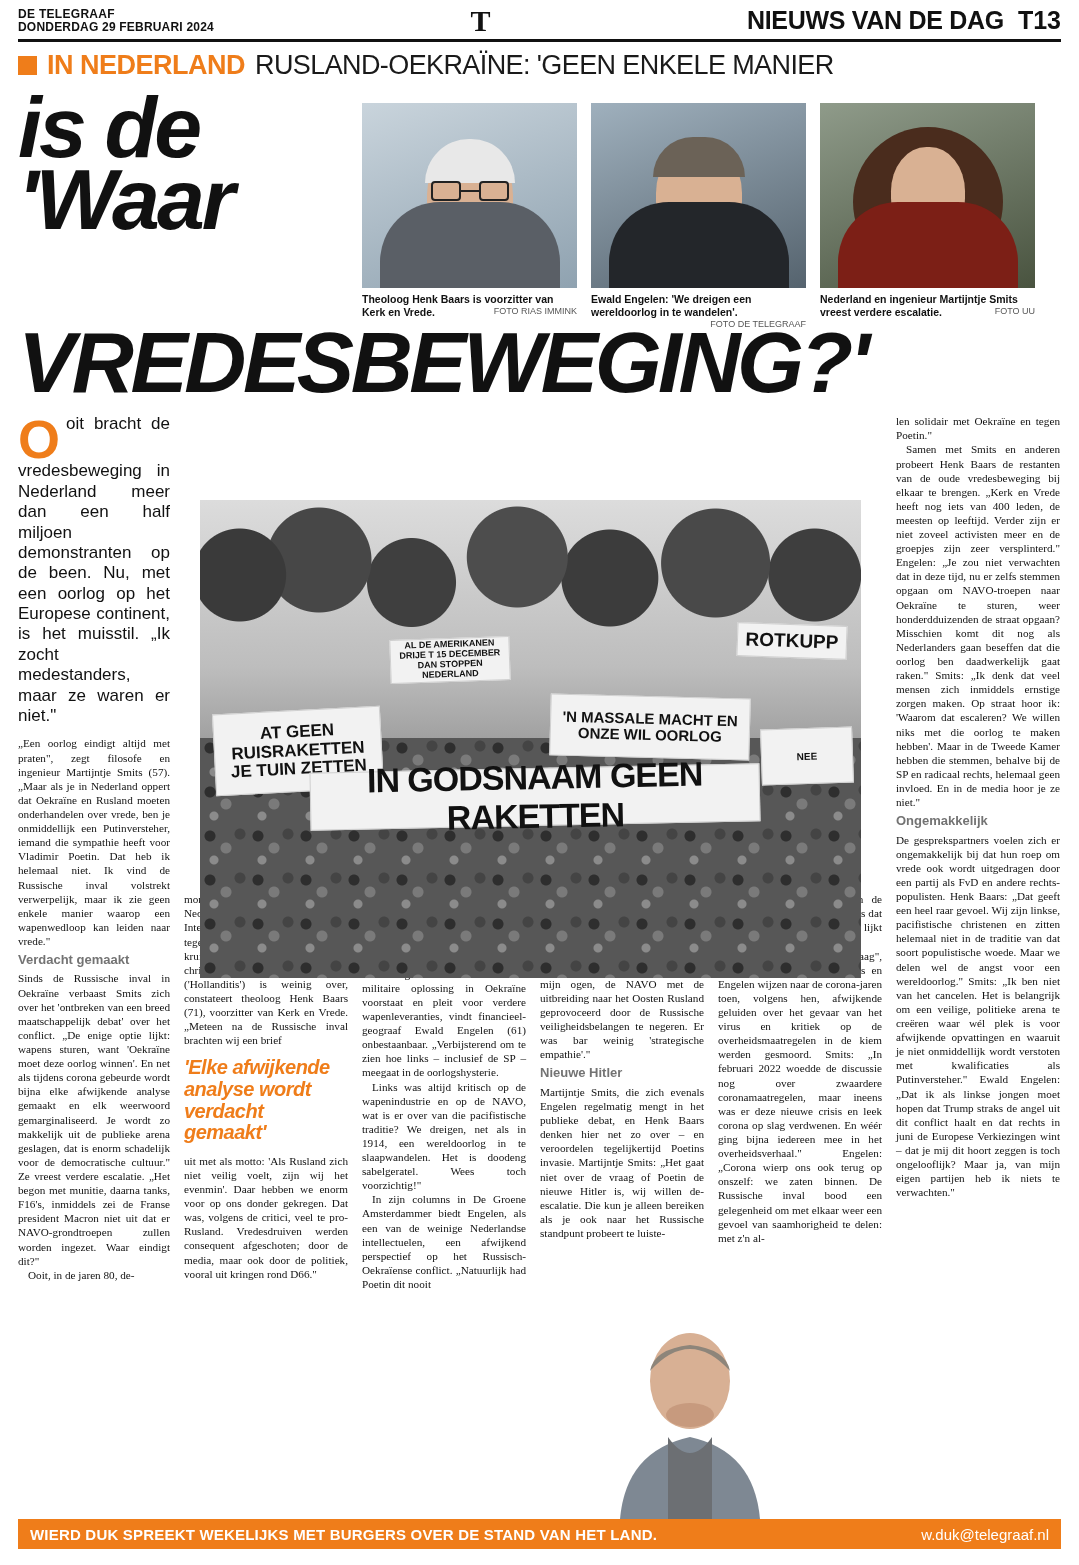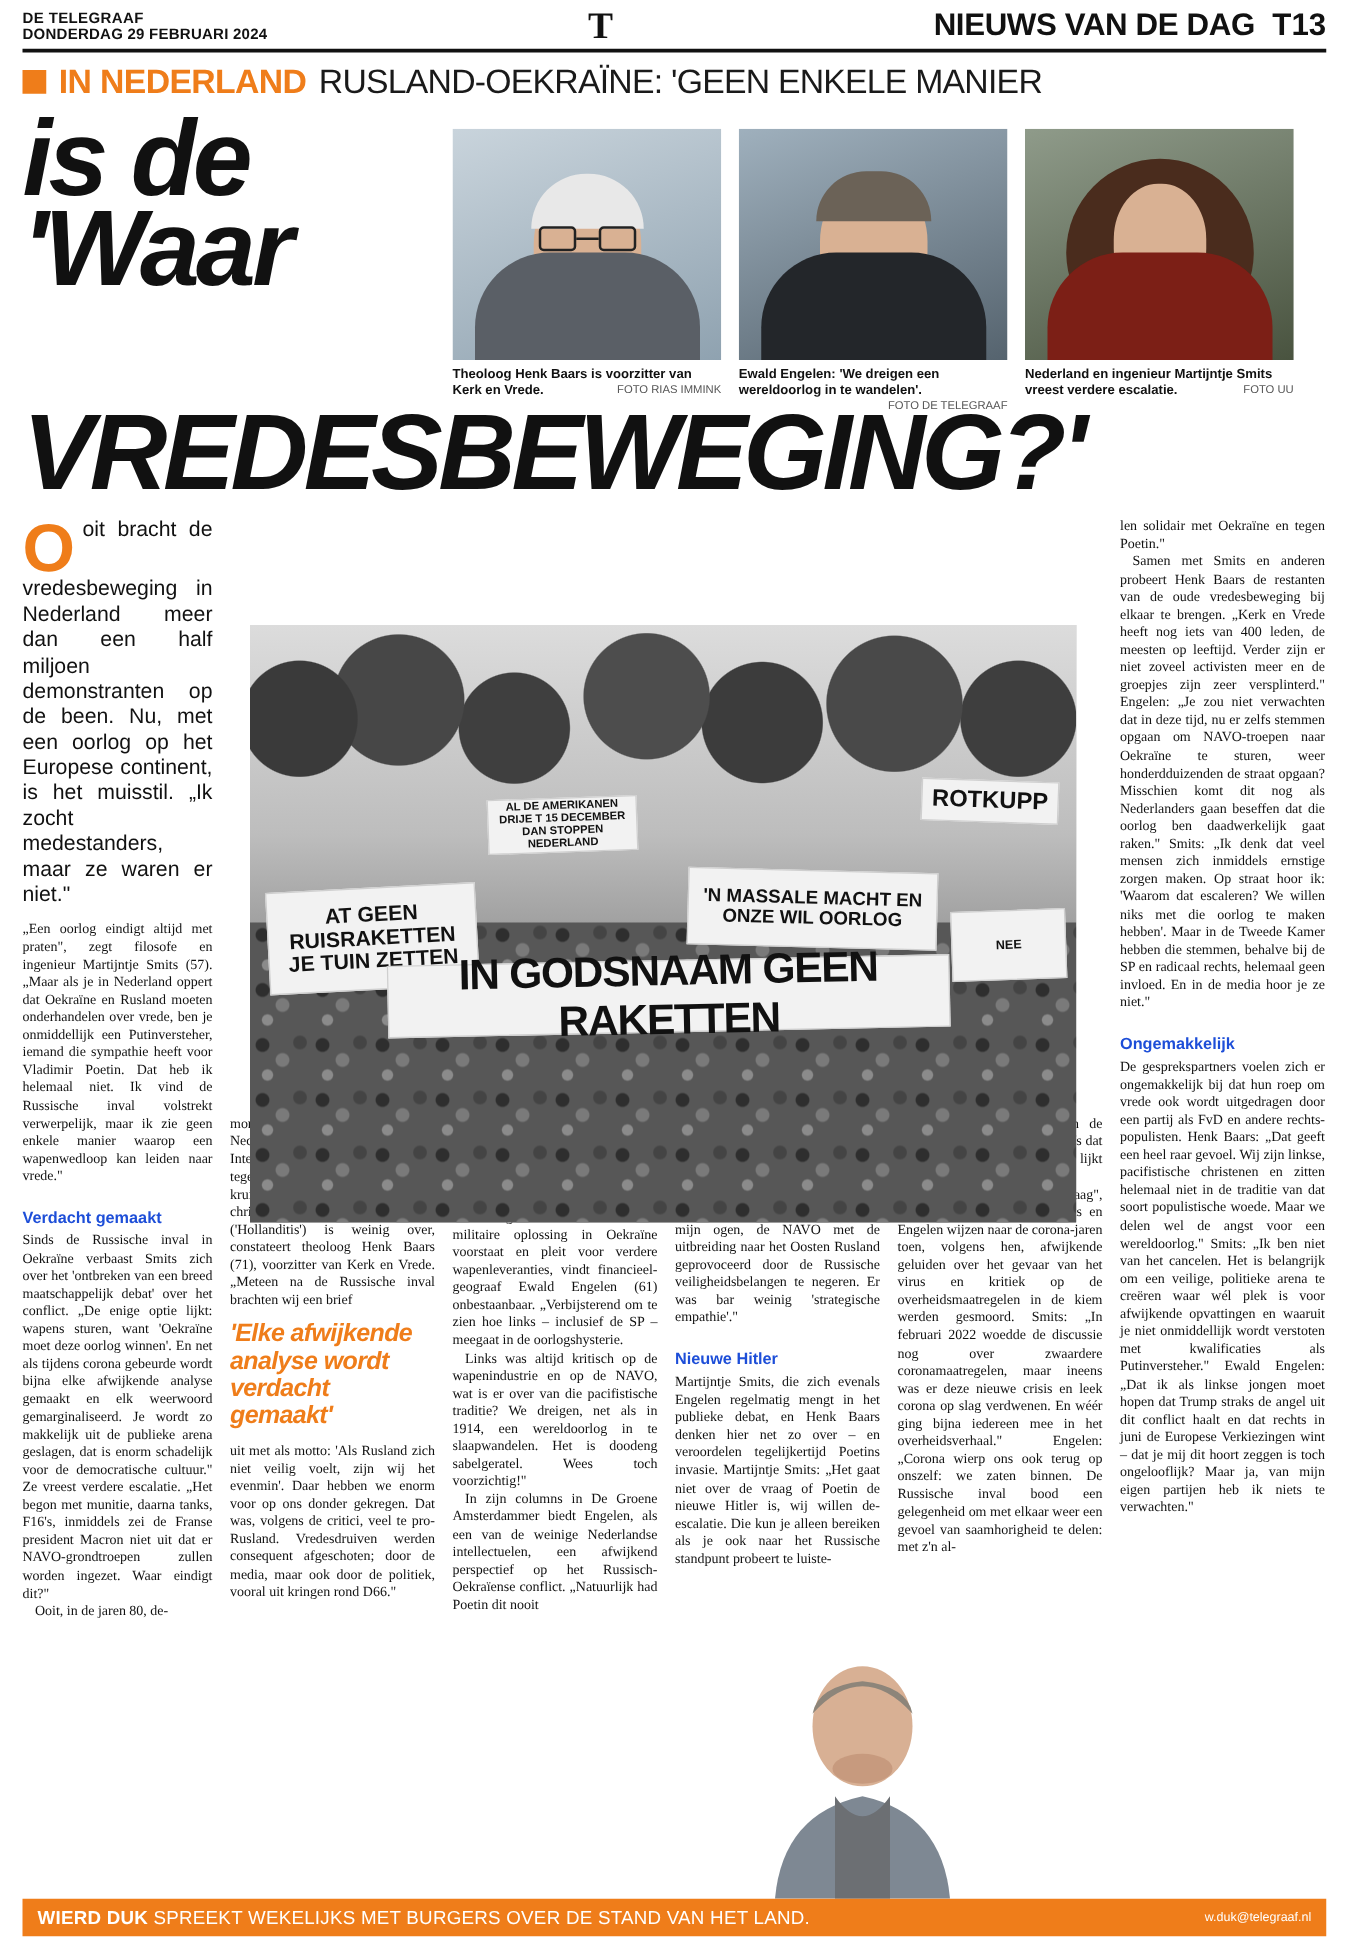--- a/index.html
+++ b/index.html
@@ -79,21 +79,21 @@
   .c5 { width: 164px; }
   .c6 { width: 164px; }
 
   .lede { font-size: 17px; line-height: 1.2; font-family: "Liberation Sans", sans-serif; font-weight: normal; }
   .dropcap {
     float: left; font-family: "Liberation Sans", sans-serif; font-weight: bold;
     font-size: 54px; line-height: 0.8; color: #ef7d1a; margin: 4px 6px 0 0;
   }
   .subhead {
     font-family: "Liberation Sans", sans-serif; font-weight: bold;
-    color: #1d4ed8; font-size: 13px; margin: 18px 0 3px 0;
+    color: #737373; font-size: 13px; margin: 4px 0 3px 0;
   }
   .pullquote {
     font-family: "Liberation Sans", sans-serif; font-weight: bold; font-style: italic;
     color: #ef7d1a; font-size: 20px; line-height: 1.08; letter-spacing: -0.5px;
     margin: 10px 0 10px 0; text-align: left;
   }
   .photo-caption-bold {
     font-family: "Liberation Sans", sans-serif; font-weight: bold; font-size: 11px;
     line-height: 1.2; margin-bottom: 3px;
   }
@@ -103,22 +103,22 @@
   .main-photo-wrap { position: absolute; left: 200px; top: 500px; width: 661px; height: 478px; }
   .main-photo { width: 661px; height: 478px; position: relative; overflow: hidden; background: #9a9a9a; }
 
   
   .footer {
     position: absolute; left: 18px; right: 18px; bottom: 16px; height: 30px;
     background: #ef7d1a; display: flex; align-items: center; justify-content: space-between;
     padding: 0 12px; color: #fff; font-family: "Liberation Sans", sans-serif;
   }
   .footer .f1 { font-size: 15px; font-weight: bold; letter-spacing: .2px; }
-  .footer .f1 .light { font-weight: normal; }
-  .footer .f2 { font-size: 10px; }
+  .footer .f1 .light { font-weight: bold; }
+  .footer .f2 { font-size: 15px; }
 
   
   .cutout { position: absolute; left: 600px; bottom: 46px; width: 180px; height: 200px; }
 
   
   .sky { position:absolute; inset:0; background: linear-gradient(#dcdcdc,#bdbdbd 35%, #8e8e8e 60%, #6f6f6f 100%); }
   .trees { position:absolute; left:0; top:0; width:100%; height:150px; background:
      radial-gradient(circle at 6% 50%, #3a3a3a 0 46px, transparent 47px),
      radial-gradient(circle at 18% 40%, #474747 0 52px, transparent 53px),
      radial-gradient(circle at 32% 55%, #3f3f3f 0 44px, transparent 45px),

